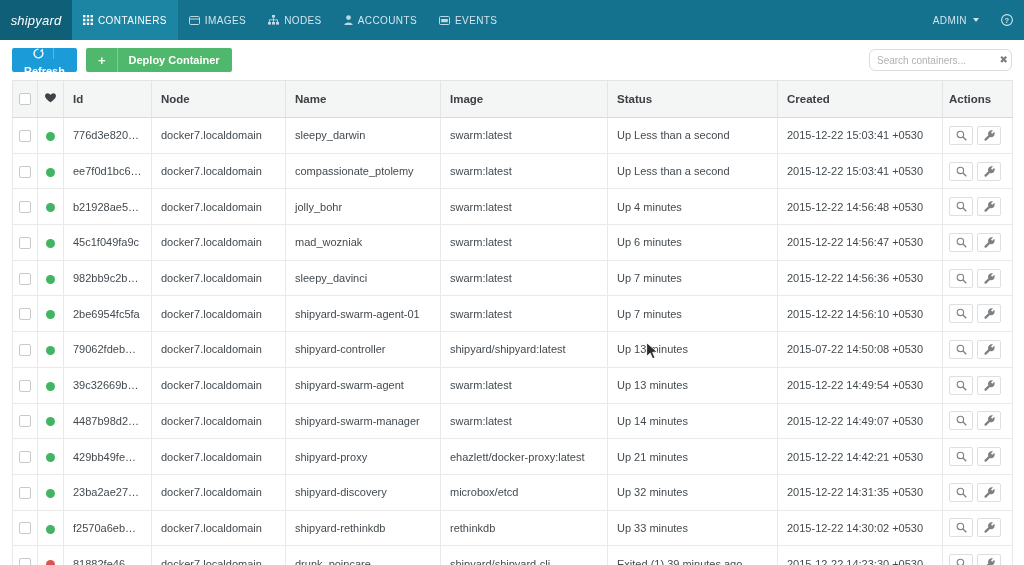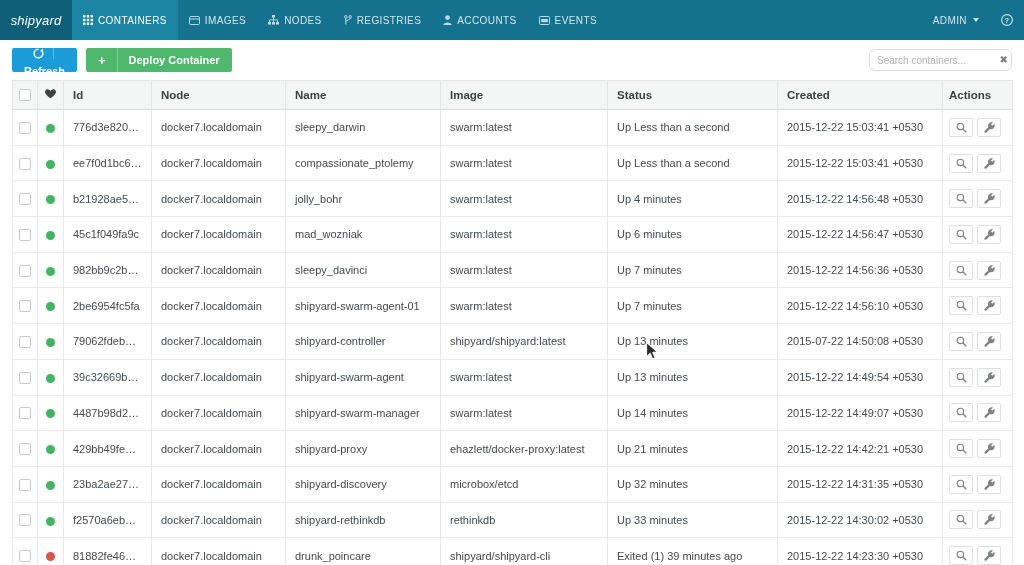--- a/index.html
+++ b/index.html
@@ -117,21 +117,21 @@
     table-layout: fixed;
     font-size: 11px;
     color: #434a4f;
   }
   thead th {
     background: #f4f5f5;
     border: 1px solid #e2e4e5;
     border-bottom: 1px solid #d8dadb;
     height: 29px;
     text-align: left;
-    padding: 4px 9px;
+    padding: 12px 9px;
     font-weight: bold;
     color: #3b4145;
     font-size: 11.5px;
   }
   tbody td {
     border: 1px solid #e8eaea;
     height: 35.7px;
     padding: 0 9px;
     vertical-align: middle;
     background: #ffffff;
@@ -237,33 +237,20 @@
               <line x1="1.5" y1="4.8" x2="9.5" y2="4.8"></line>
               <line x1="1.5" y1="4.8" x2="1.5" y2="7"></line>
               <line x1="5.5" y1="4.8" x2="5.5" y2="7"></line>
               <line x1="9.5" y1="4.8" x2="9.5" y2="7"></line>
             </g>
           </svg>
       </span>
       <span>NODES</span>
     </div>
 
-    <div class="nav-item">
-      <span class="ni">
-        <svg width="8" height="10" viewBox="0 0 8 10">
-            <g fill="none" stroke="#bed9e4" stroke-width="1">
-              <circle cx="1.8" cy="1.8" r="1.3"></circle>
-              <circle cx="6.2" cy="1.8" r="1.3"></circle>
-              <line x1="1.8" y1="3.1" x2="1.8" y2="9.5"></line>
-              <path d="M6.2 3.1 C6.2 5.4 1.8 5.0 1.8 6.6"></path>
-            </g>
-          </svg>
-      </span>
-      <span>REGISTRIES</span>
-    </div>
 
     <div class="nav-item">
       <span class="ni">
         <svg width="9" height="10" viewBox="0 0 9 10">
             <g fill="#bed9e4">
               <circle cx="4.5" cy="2.6" r="2.4"></circle>
               <path d="M0.3 10 C0.3 6.6 8.7 6.6 8.7 10 Z"></path>
             </g>
           </svg>
       </span>

